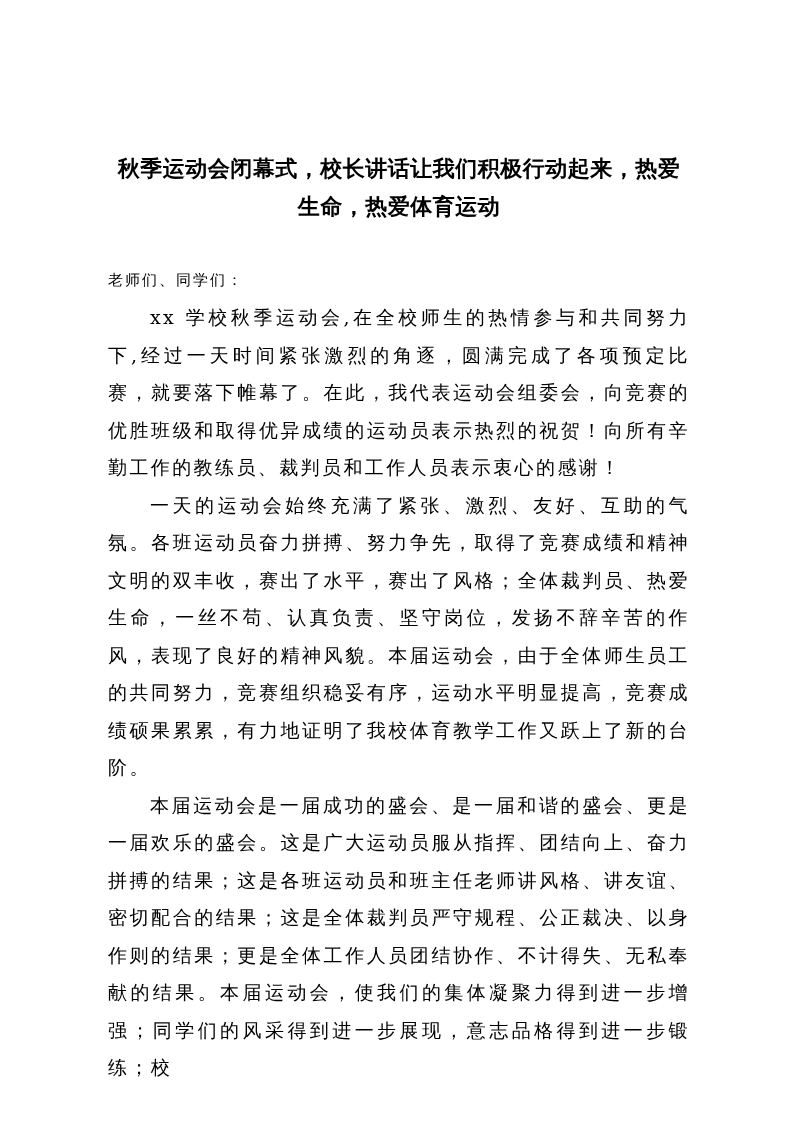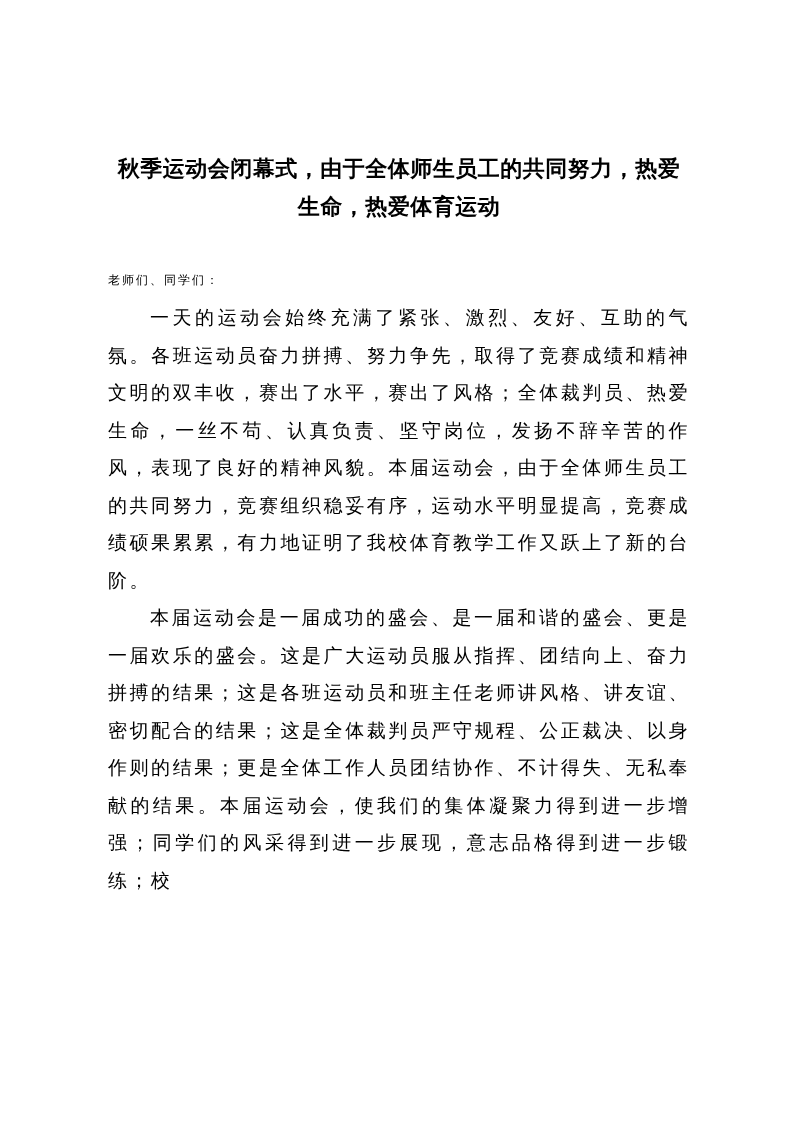--- a/index.html
+++ b/index.html
@@ -24,40 +24,41 @@
     .title {
       font-family: "DejaVu Sans", "Liberation Sans", sans-serif;
       font-weight: bold;
       font-size: 22px;
       line-height: 38px;
       text-align: center;
       margin: 0 0 36px 0;
       letter-spacing: 0.5px;
     }
     .salutation {
-      font-size: 12px;
+      font-size: 15px;
       line-height: 37px;
       margin: 0;
       letter-spacing: 2px;
     }
     .para {
       font-size: 19px;
       line-height: 37.5px;
       margin: 0;
       text-indent: 42px;
       text-align: justify;
       text-justify: inter-character;
       letter-spacing: 2.4px;
     }
   </style>
 </head>
 <body>
 
 <div class="page">
-  <h1 class="title">秋季运动会闭幕式，由于全体师生员工的共同努力，热爱生命，热爱体育运动</h1>
+  <h1 class="title">秋季运动会闭幕式，校长讲话让我们积极行动起来，热爱生命，热爱体育运动</h1>
 
   <p class="salutation">老师们、同学们：</p>
 
+  <p class="para">xx 学校秋季运动会,在全校师生的热情参与和共同努力下,经过一天时间紧张激烈的角逐，圆满完成了各项预定比赛，就要落下帷幕了。在此，我代表运动会组委会，向竞赛的优胜班级和取得优异成绩的运动员表示热烈的祝贺！向所有辛勤工作的教练员、裁判员和工作人员表示衷心的感谢！</p>
 
   <p class="para">一天的运动会始终充满了紧张、激烈、友好、互助的气氛。各班运动员奋力拼搏、努力争先，取得了竞赛成绩和精神文明的双丰收，赛出了水平，赛出了风格；全体裁判员、热爱生命，一丝不苟、认真负责、坚守岗位，发扬不辞辛苦的作风，表现了良好的精神风貌。本届运动会，由于全体师生员工的共同努力，竞赛组织稳妥有序，运动水平明显提高，竞赛成绩硕果累累，有力地证明了我校体育教学工作又跃上了新的台阶。</p>
 
   <p class="para">本届运动会是一届成功的盛会、是一届和谐的盛会、更是一届欢乐的盛会。这是广大运动员服从指挥、团结向上、奋力拼搏的结果；这是各班运动员和班主任老师讲风格、讲友谊、密切配合的结果；这是全体裁判员严守规程、公正裁决、以身作则的结果；更是全体工作人员团结协作、不计得失、无私奉献的结果。本届运动会，使我们的集体凝聚力得到进一步增强；同学们的风采得到进一步展现，意志品格得到进一步锻练；校</p>
 </div>
 
 </body></html>

